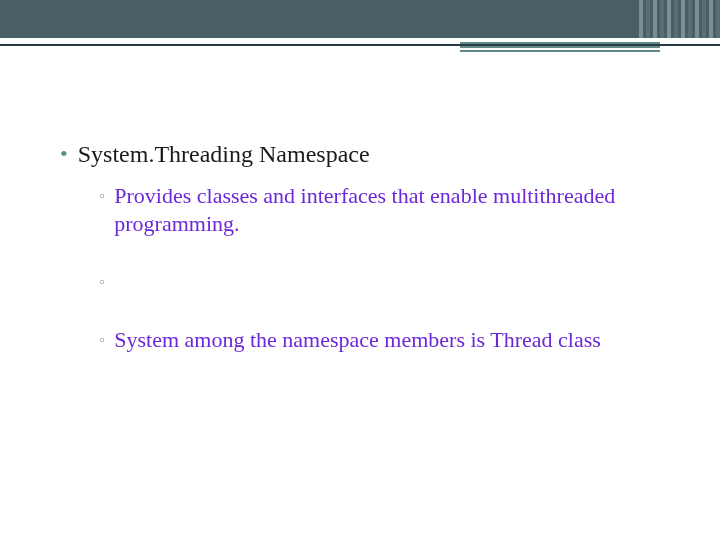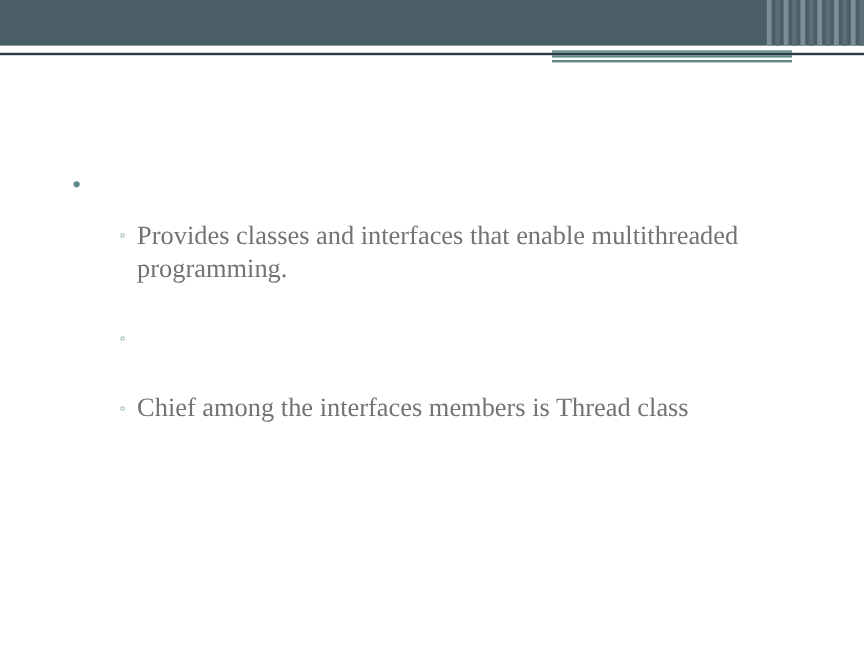--- a/index.html
+++ b/index.html
@@ -89,21 +89,21 @@
   }
   .sub-bullet {
     color: #5f8a8a;
     font-size: 12px;
     line-height: 28px;
     margin-right: 10px;
     flex-shrink: 0;
   }
   .sub-text {
     font-size: 22px;
-    color: #737373;
+    color: #6d28d9;
     line-height: 28px;
   }
 </style>
 </head>
 <body>
 
 <div class="header-band">
   <div class="header-stripes">
     <span></span>
       <span></span>
@@ -125,27 +125,28 @@
   <div class="divider-accent">
     <div></div>
       <div></div>
       <div></div>
   </div>
 </div>
 
 <div class="content">
   <div class="main-item">
     <span class="main-bullet">•</span>
+    <span class="main-text">System.Threading Namespace</span>
   </div>
   <div class="sub-list">
     <div class="sub-item">
       <span class="sub-bullet">▫</span>
       <span class="sub-text">Provides classes and interfaces that enable multithreaded programming.</span>
     </div>
     <div class="sub-item">
       <span class="sub-bullet">▫</span>
     </div>
     <div class="sub-item">
       <span class="sub-bullet">▫</span>
-      <span class="sub-text">Chief among the interfaces members  is Thread class</span>
+      <span class="sub-text">System among the namespace members  is Thread class</span>
     </div>
   </div>
 </div>
 
 </body></html>

